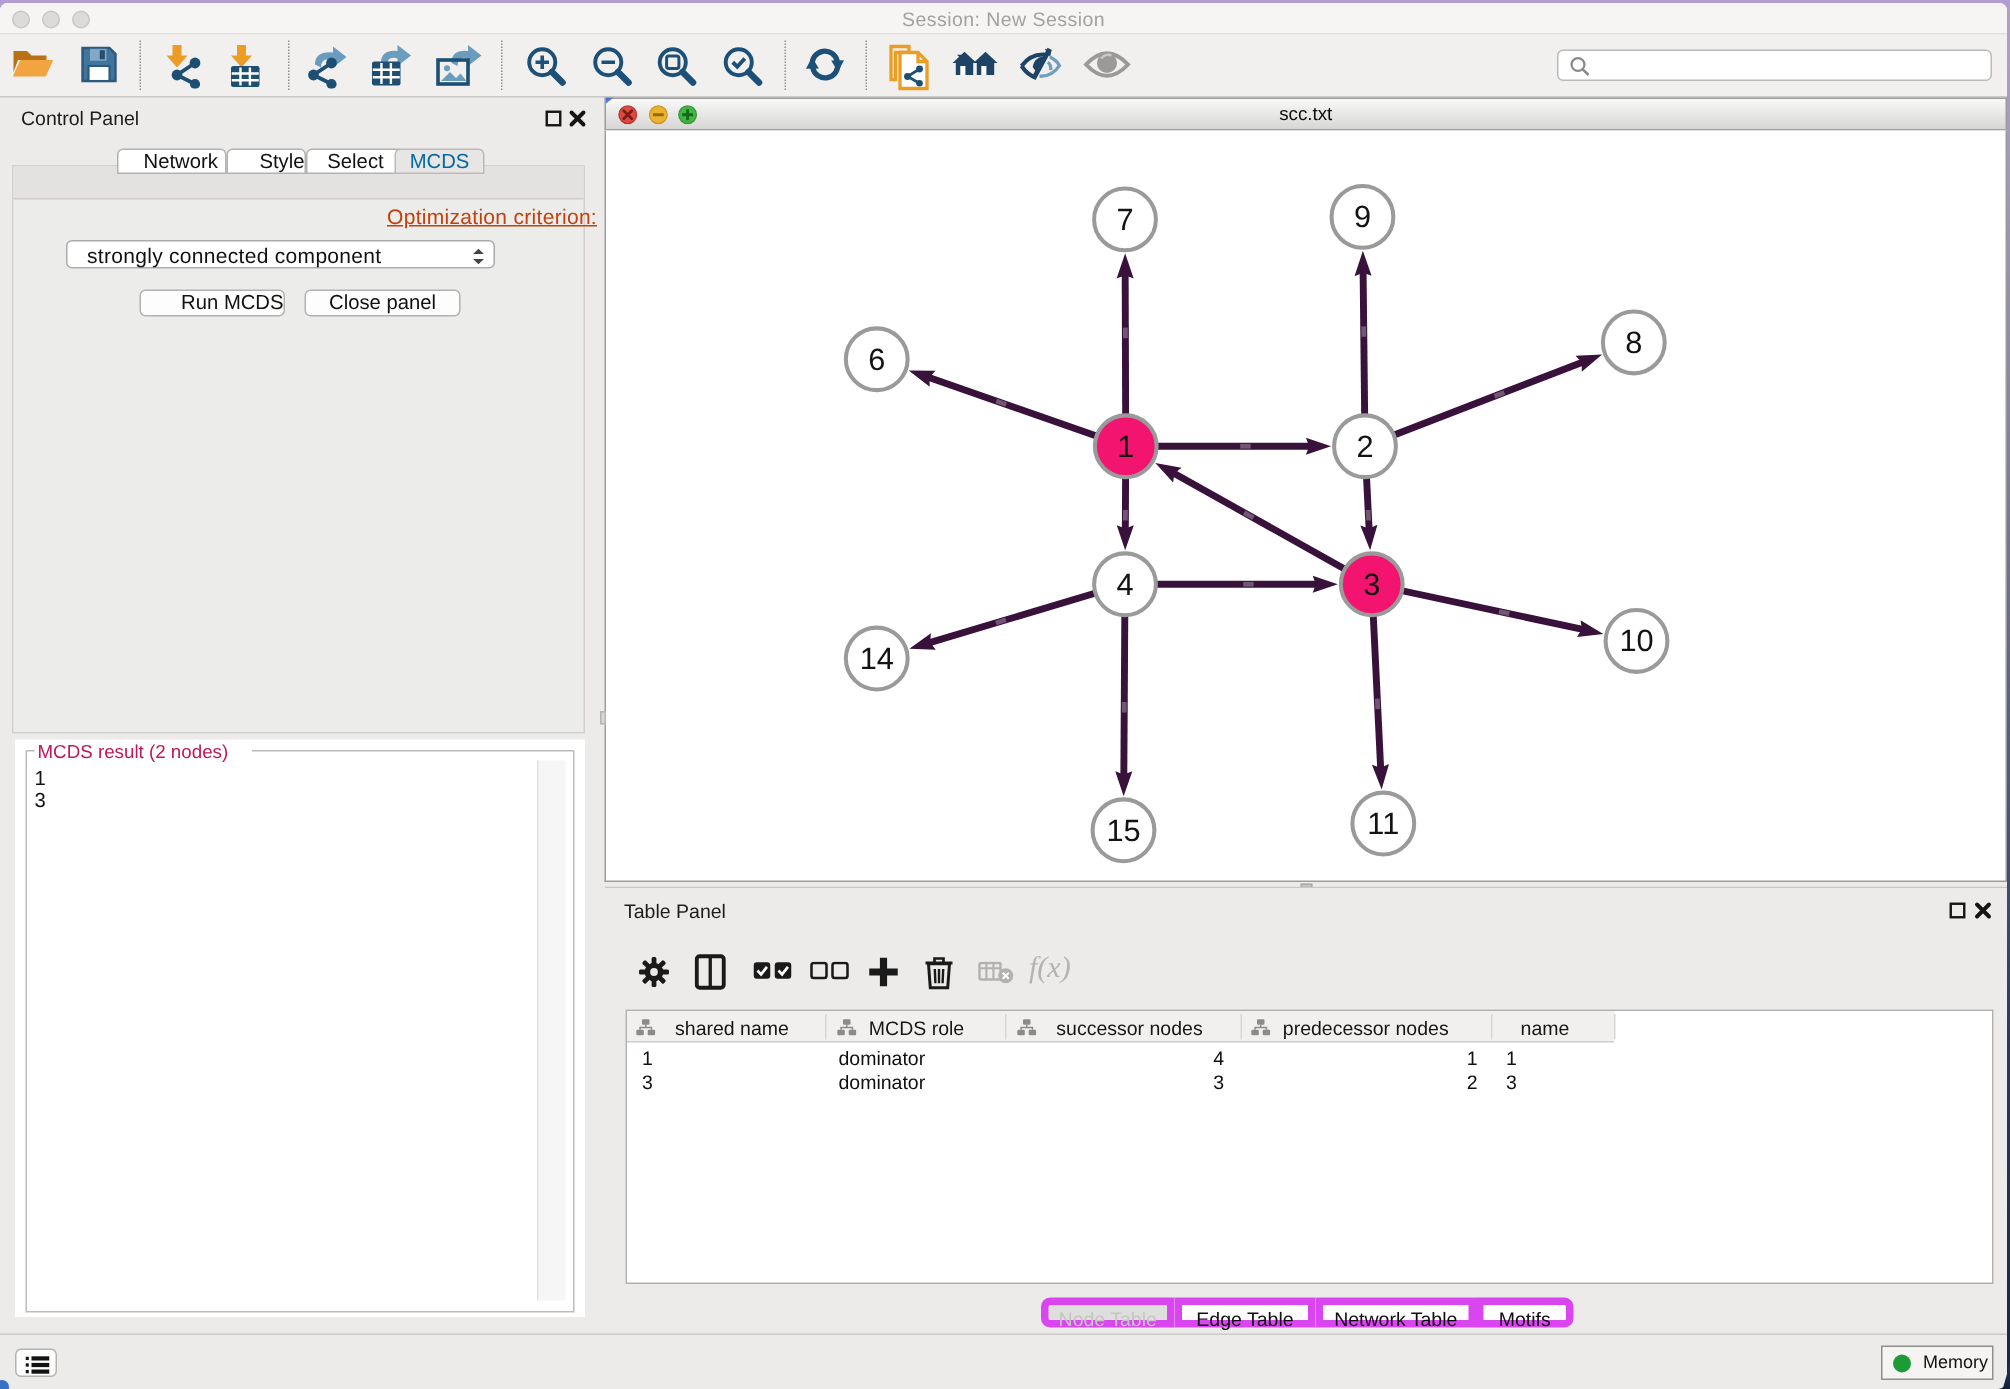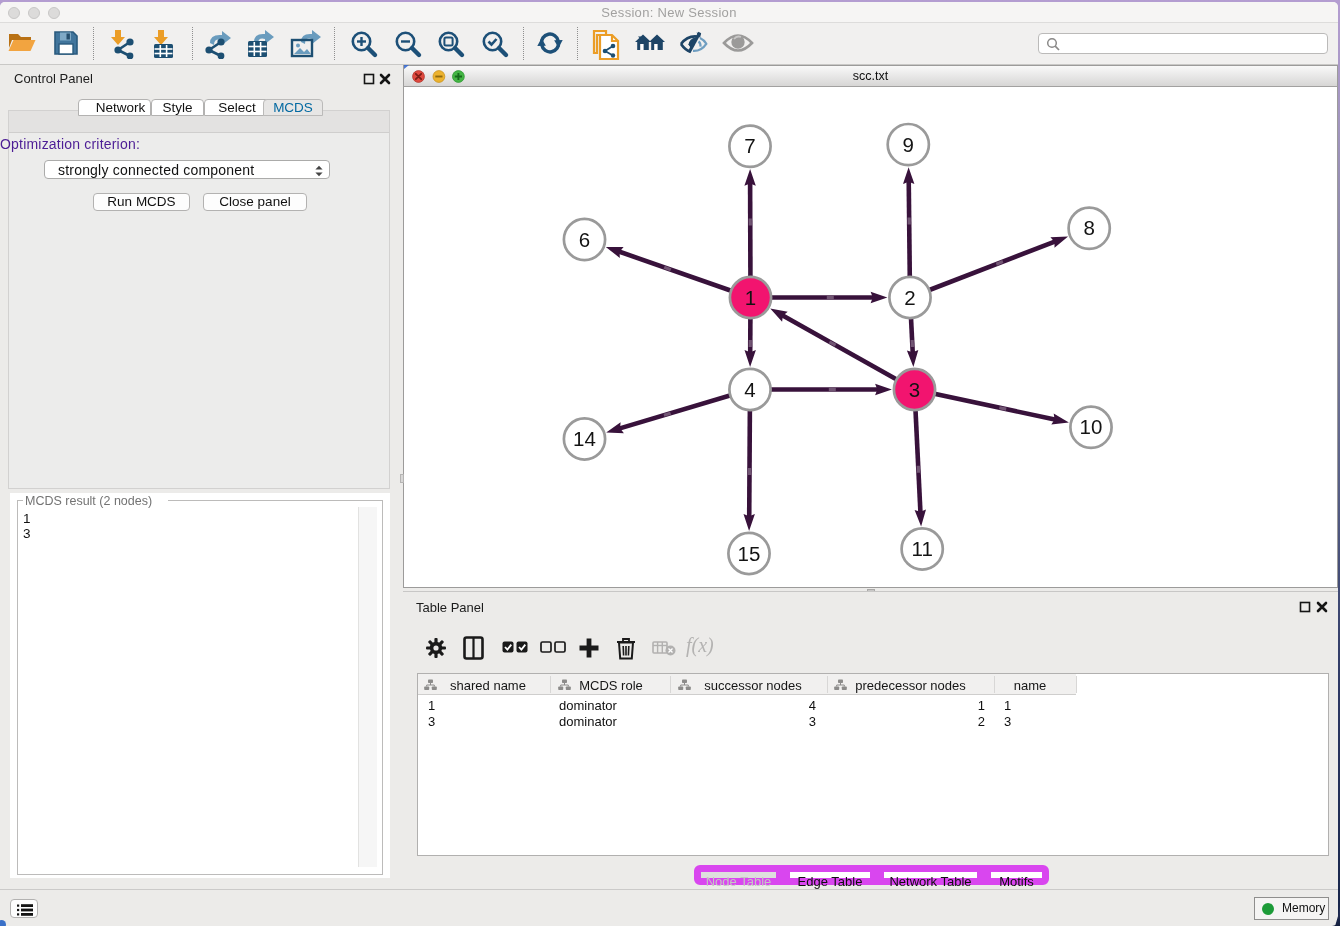--- a/index.html
+++ b/index.html
@@ -28,21 +28,21 @@
 
 #table-panel { position:absolute; left:403px; top:591px; width:935px; height:287px; background:#ecebe9; border-top:1px solid #c8c7c6; border-radius:0 0 8px 8px; }
 #tbl-white { position:absolute; left:417px; top:673px; width:912px; height:183px; background:#fff; border:1px solid #b1b0af; }
 
 #statusbar { position:absolute; left:0; top:889px; width:1338px; height:35px; background:#ecebe9; border-top:1px solid #cbcac9; }
 .btn { background:#fdfdfd; border:1px solid #b3b2b1; border-radius:4px; }
 .hsep { top:676px; height:17px; width:0; border-left:1px solid #d8d7d6; }
 .hlab { top:678px; font-size:13px; color:#161616; text-align:center; }
 .treei { top:679px; }
 .rowt { font-size:13px; color:#101010; }
-.btab { top:865px; height:20px; background:#fff; border:7px solid #d946ef; font-size:13px; color:#0f0f0f; text-align:center; line-height:19px; }
+.btab { top:865px; height:20px; background:#fff; border:5px solid #d946ef; font-size:13px; color:#0f0f0f; text-align:center; line-height:19px; }
 text { font-family:"Liberation Sans", sans-serif; }
 </style>
 </head>
 <body>
 <div id="win"></div>
 <div id="titlebar">
   <div class="tl" style="left:8px;"></div>
   <div class="tl" style="left:28px;"></div>
   <div class="tl" style="left:48px;"></div>
   <div id="title-text">Session: New Session</div>
@@ -179,35 +179,35 @@
 <svg class="abs" style="left:363px; top:73px;" width="12" height="12" viewBox="0 0 12 12">
     <rect x="1.5" y="1.5" width="9" height="9" fill="none" stroke="#151515" stroke-width="1.6"></rect>
   </svg>
 <svg class="abs" style="left:379px; top:73px;" width="12" height="12" viewBox="0 0 12 12">
     <path d="M2 2 L10 10 M10 2 L2 10" stroke="#151515" stroke-width="2.6" stroke-linecap="round"></path>
   </svg>
 <div id="cp-pane">
     <div id="cp-tabstrip"></div>
   </div>
 <div class="cptab" style="left:78px; width:73px;padding-left:12px;">Network</div>
-<div class="cptab" style="left:151px; width:53px;">Style</div>
+<div class="cptab" style="left:151px; width:53px;text-align:right;">Style</div>
 <div class="cptab" style="left:204px; width:66px;">Select</div>
 <div class="cptab" style="left:263px; width:60px; background:#e7e6e5; border-color:#bbbab9; color:#0369a1;">MCDS</div>
-<div class="abs" style="left:0; top:136px; width:398px; text-align:left; font-size:14px; color:#4c1d95; letter-spacing:0.2px;">Optimization criterion:</div>
+<div class="abs" style="left:0; top:136px; width:398px; text-align:right; font-size:14px; color:#c2410c; letter-spacing:0.2px;text-decoration:underline;">Optimization criterion:</div>
 <div class="abs" style="left:44px; top:160px; width:286px; height:19px; background:#fff; border:1px solid #ababaa; border-radius:4px; font-size:14px; color:#111; line-height:18px; padding-left:13px; letter-spacing:0.2px;">strongly connected component
   <svg style="position:absolute; right:5px; top:3.5px;" width="10" height="12" viewBox="0 0 10 12">
     <path d="M1.4 4.4 L5 0.8 L8.6 4.4 z" fill="#444"></path>
     <path d="M1.4 7.6 L5 11.2 L8.6 7.6 z" fill="#444"></path>
   </svg>
 </div>
-<div class="abs btn" style="left:93px; top:193px; width:97px; height:18px; font-size:13.5px; color:#111; text-align:center; line-height:16px;">Run MCDS</div>
+<div class="abs btn" style="left:93px; top:193px; width:97px; height:18px; font-size:13.5px; color:#111; text-align:right; line-height:16px;">Run MCDS</div>
 <div class="abs btn" style="left:203px; top:193px; width:104px; height:18px; font-size:13.5px; color:#111; text-align:center; line-height:16px;">Close panel</div>
 <div class="abs" style="left:10px; top:493px; width:380px; height:385px; background:#fff;"></div>
 <div class="abs" style="left:17px; top:500px; width:366px; height:375px; border:1px solid #bcbbba;"></div>
-<div class="abs" style="left:23px; top:494px; width:145px; height:13px; background:#fff; font-size:12.5px; color:#737373; padding-left:2px; white-space:nowrap;">MCDS result (2 nodes)</div>
+<div class="abs" style="left:23px; top:494px; width:145px; height:13px; background:#fff; font-size:12.5px; color:#be185d; padding-left:2px; white-space:nowrap;">MCDS result (2 nodes)</div>
 <div class="abs" style="left:358px; top:507px; width:19px; height:360px; background:#f6f6f6; border-left:1px solid #e2e2e1;"></div>
 <div class="abs" style="left:23px; top:511px; font-size:13.5px; color:#111; line-height:15px;">1<br>3</div>
 
 <div id="net-title"></div>
 <div id="net-canvas"></div>
 <div class="abs" style="left:403px; top:65px; width:935px; height:22px; font-size:12.5px; color:#0d0d0d; text-align:center; line-height:22px;">scc.txt</div>
 <svg class="abs" style="left:404px; top:65px;" width="5" height="4" viewBox="0 0 5 4">
     <path d="M0 0 h5 L0 4 z" fill="#3a6cd0" opacity="0.9"></path>
   </svg>
 <svg class="abs" style="left:412px; top:70px;" width="60" height="13" viewBox="0 0 60 13">

